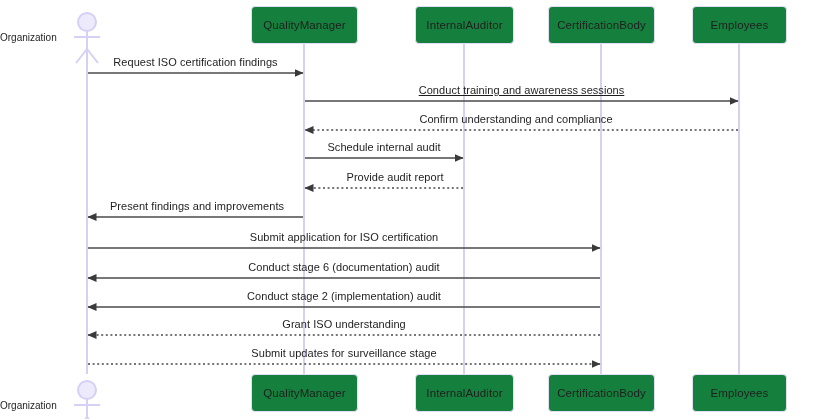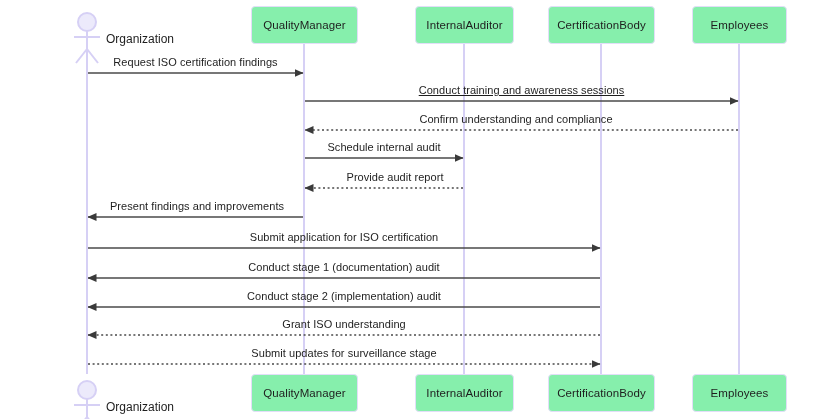--- a/index.html
+++ b/index.html
@@ -23,41 +23,41 @@
     position: absolute;
     left: 0;
     top: 0;
     width: 825px;
     height: 419px;
     display: block;
   }
   .participant-box {
     position: absolute;
     box-sizing: border-box;
-    background: #86efac;
+    background: #15803d;
     border: 1px solid #E2DEF8;
     border-radius: 4px;
     display: flex;
     align-items: center;
     justify-content: center;
   }
   .participant-label {
     font-size: 11.5px;
     color: #1e1e1e;
     font-family: "Liberation Sans", sans-serif;
     white-space: nowrap;
     letter-spacing: 0.1px;
   }
   .actor-label {
     position: absolute;
-    font-size: 12px;
+    font-size: 10px;
     color: #1e1e1e;
     font-family: "Liberation Sans", sans-serif;
     white-space: nowrap;
-    text-align: right;
+    text-align: left;
   }
   .msg-label {
     position: absolute;
     font-size: 11px;
     color: #1e1e1e;
     font-family: "Liberation Sans", sans-serif;
     white-space: nowrap;
     transform: translateX(-50%);
     letter-spacing: 0.05px;
   }
@@ -143,19 +143,19 @@
       </div>
     </div>
   <div id="labels-layer">
       <div class="msg-label" style="left: 195.5px; top: 56px;">Request ISO certification findings</div>
       <div class="msg-label" style="left: 521.5px; top: 84px; text-decoration: underline;">Conduct training and awareness sessions</div>
       <div class="msg-label" style="left: 516px; top: 113px;">Confirm understanding and compliance</div>
       <div class="msg-label" style="left: 384px; top: 141px;">Schedule internal audit</div>
       <div class="msg-label" style="left: 384px; top: 171px; margin-left: 11px;">Provide audit report</div>
       <div class="msg-label" style="left: 197px; top: 200px;">Present findings and improvements</div>
       <div class="msg-label" style="left: 344px; top: 231px;">Submit application for ISO certification</div>
-      <div class="msg-label" style="left: 344px; top: 261px;">Conduct stage 1 (documentation) audit</div>
+      <div class="msg-label" style="left: 344px; top: 261px;">Conduct stage 6 (documentation) audit</div>
       <div class="msg-label" style="left: 344px; top: 290px;">Conduct stage 2 (implementation) audit</div>
       <div class="msg-label" style="left: 344px; top: 318px;">Grant ISO understanding</div>
       <div class="msg-label" style="left: 344px; top: 347px;">Submit updates for surveillance stage</div>
     </div>
 
 </div>
 
 </body></html>

